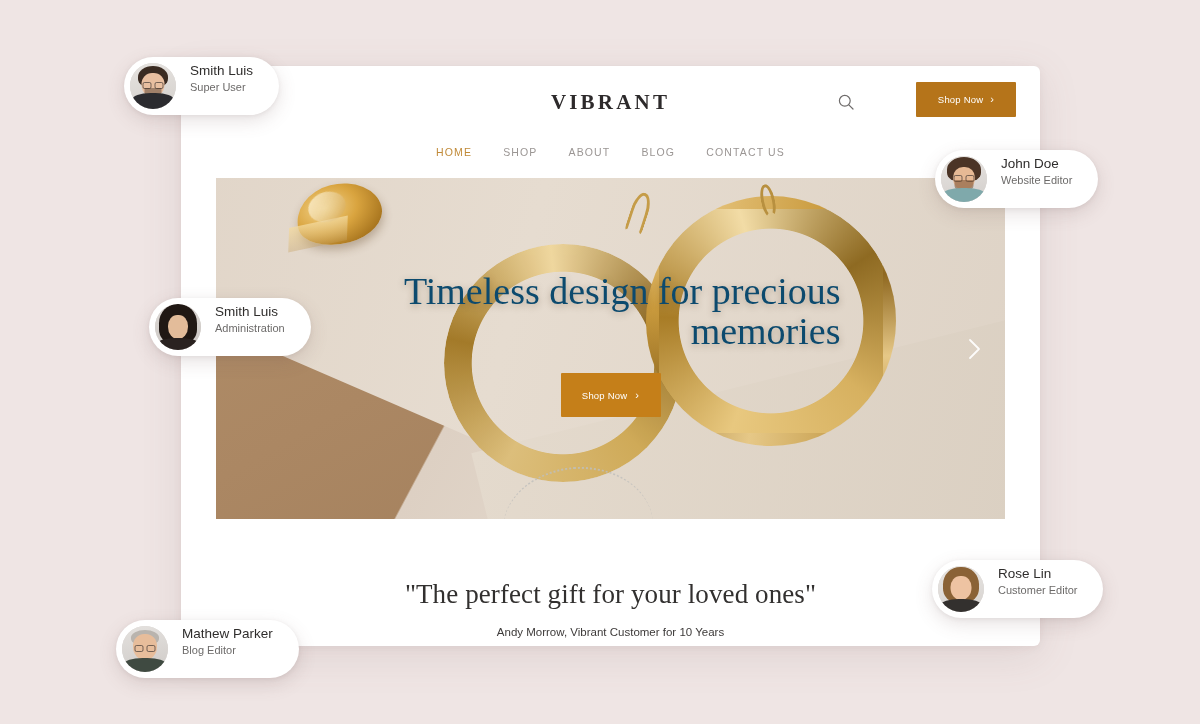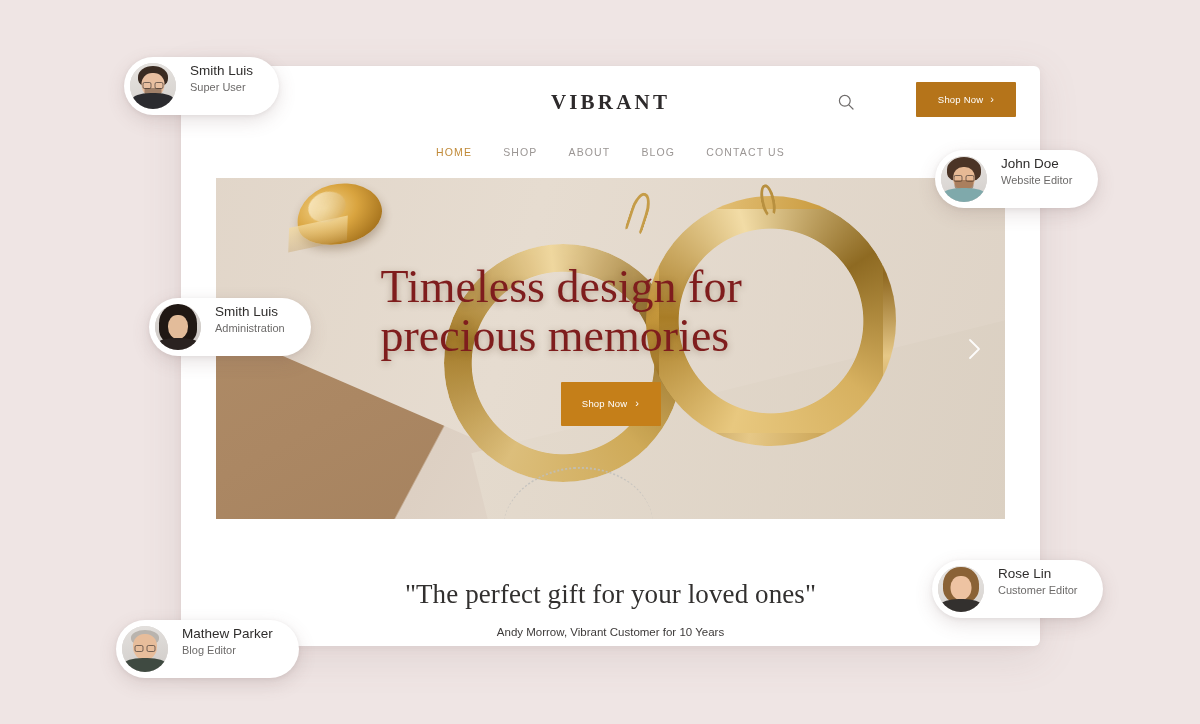--- a/index.html
+++ b/index.html
@@ -219,24 +219,24 @@
     position: absolute;
     inset: 0;
     display: flex;
     flex-direction: column;
     align-items: center;
     justify-content: center;
     padding-bottom: 8px;
   }
   #hero-title {
     font-family: "Liberation Serif", serif;
-    font-size: 46px;
+    font-size: 38px;
     line-height: 1.05;
-    color: #7f1d1d;
-    text-align: left;
+    color: #0c4a6e;
+    text-align: right;
     max-width: 460px;
     text-shadow: 0 2px 7px rgba(80,55,30,.35);
     font-weight: normal;
   }
   #hero-cta {
     margin-top: 22px;
     width: 100px;
     height: 44px;
     background: #c57f19;
     border: none;

